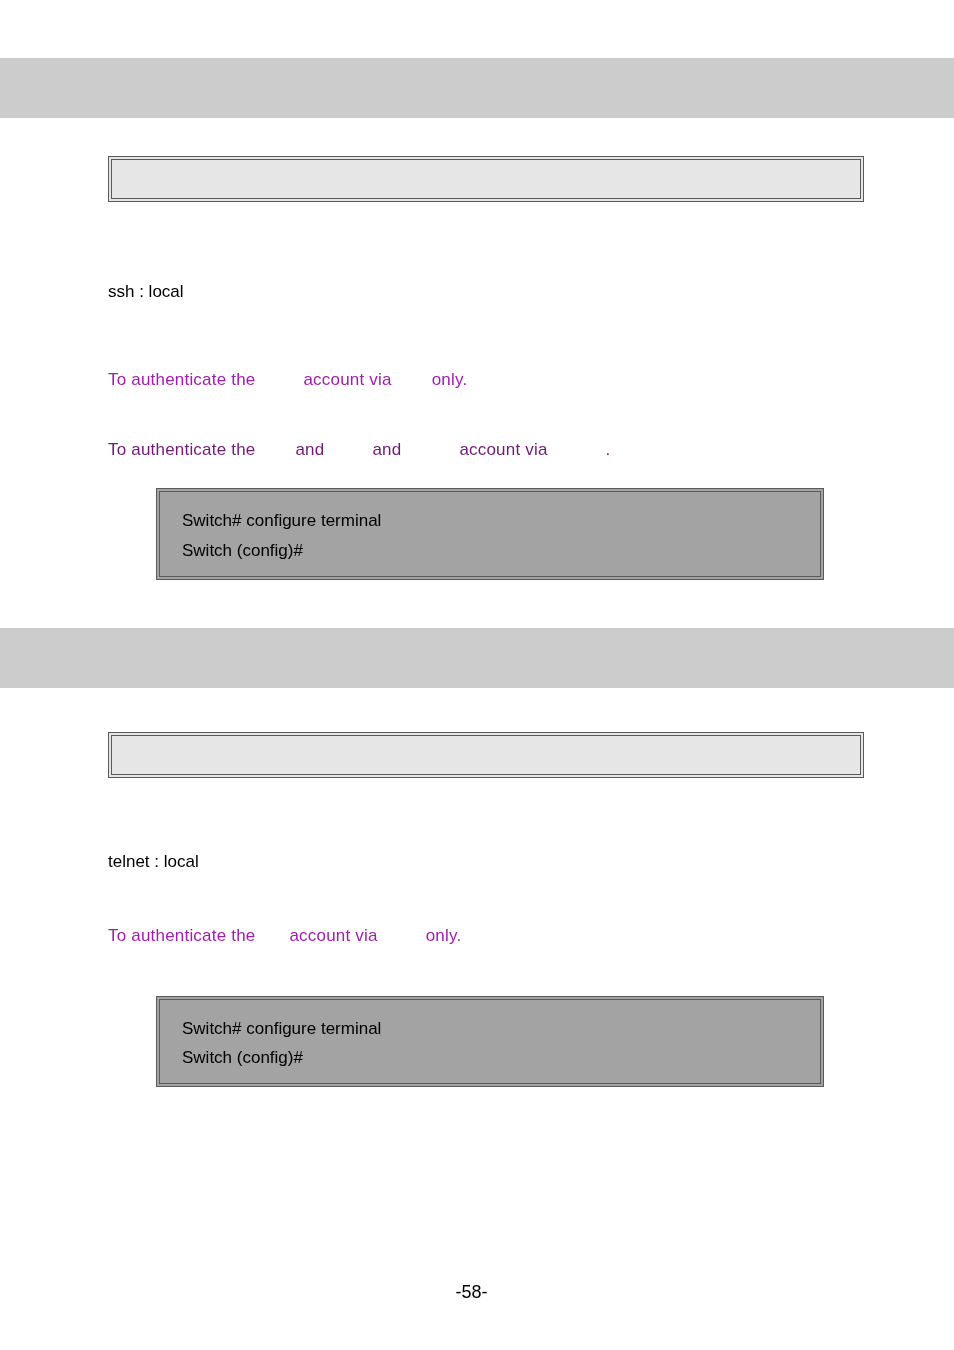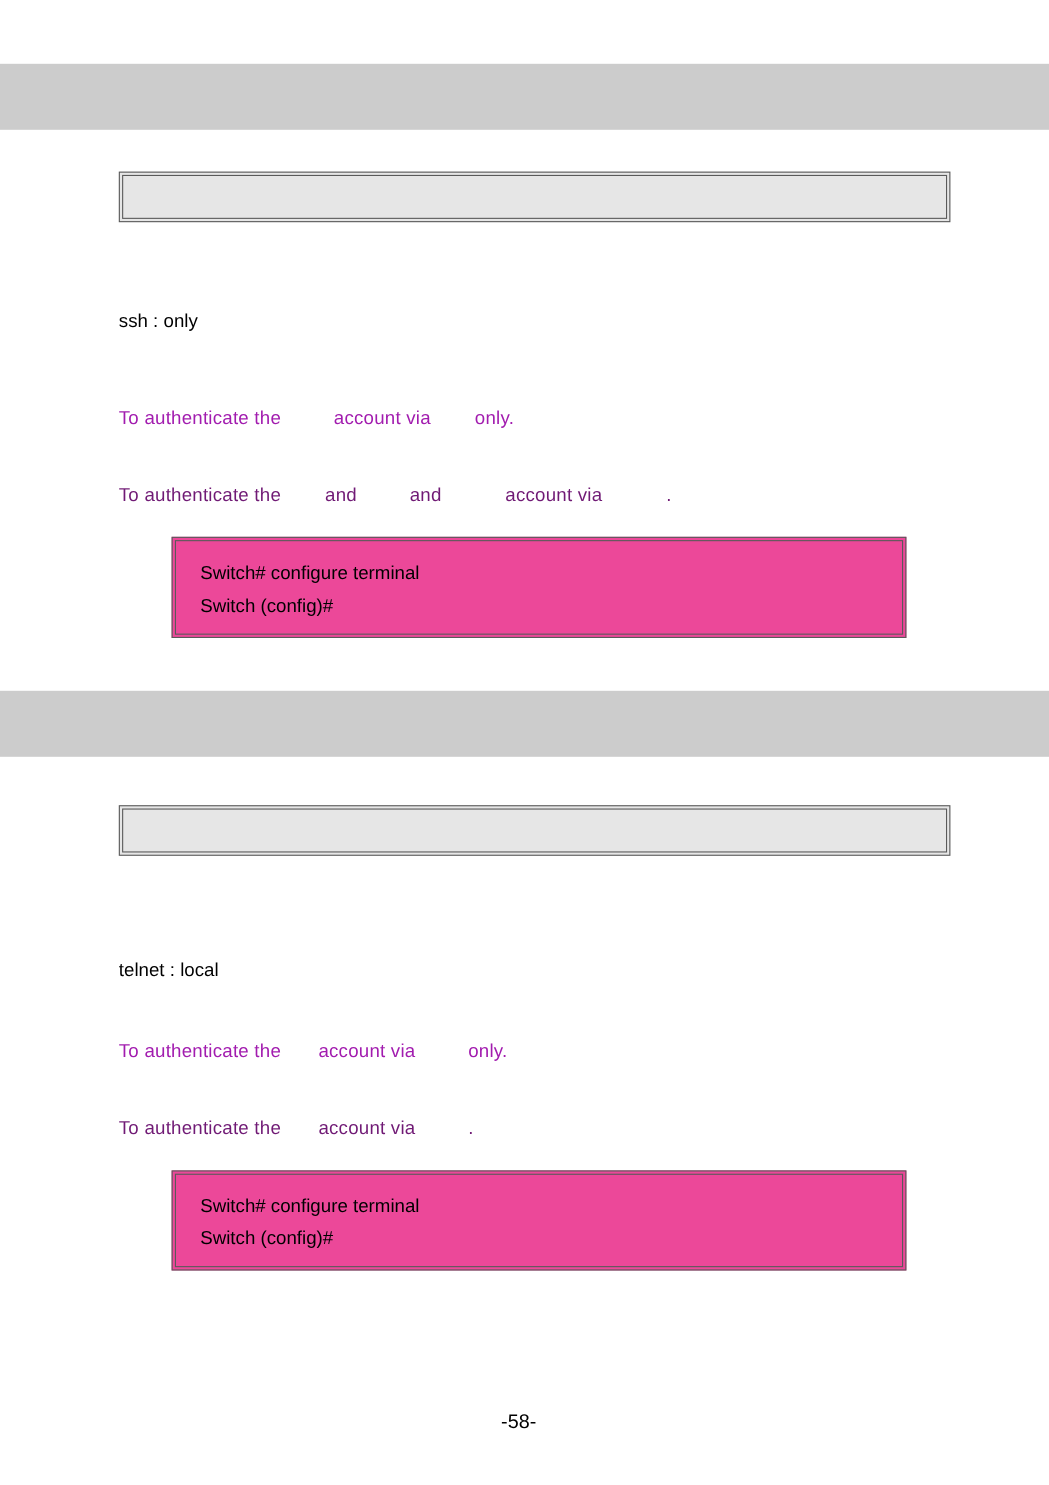--- a/index.html
+++ b/index.html
@@ -33,40 +33,40 @@
     .content-block {
       margin: 0 90px 0 108px;
     }
     .default-line {
       margin-top: 80px;
       margin-bottom: 68px;
       font-size: 17px;
       color: #000;
     }
     .default-line-2 {
-      margin-top: 94px;
+      margin-top: 74px;
       margin-bottom: 54px;
       font-size: 17px;
       color: #000;
     }
     .text-line {
       font-size: 17px;
       color: #a21caf;
       margin-bottom: 50px;
       letter-spacing: 0.2px;
     }
     .text-line-last {
       font-size: 17px;
       color: #701a75;
       margin-bottom: 28px;
       letter-spacing: 0.2px;
     }
     .example-box {
       margin: 0 40px 0 48px;
-      background: #ec4899;
+      background: #a3a3a3;
       border: 4px double #5a5a5a;
       padding: 14px 22px 10px 22px;
     }
     .example-line {
       font-size: 17px;
       color: #000;
       line-height: 1.75;
     }
     .page-number {
       position: absolute;
@@ -88,21 +88,21 @@
 <body>
 
 <div class="page-content">
   <div class="top-spacer"></div>
 
   <div class="section-header"></div>
 
   <div class="syntax-box"></div>
 
   <div class="content-block">
-    <div class="default-line">ssh : only</div>
+    <div class="default-line">ssh : local</div>
 
     <div class="text-line">
       <span>To authenticate the</span><span class="ws-big"></span><span>account via</span><span class="ws-med"></span><span>only.</span>
     </div>
 
     <div class="text-line-last">
       <span>To authenticate the</span><span class="ws-med"></span><span>and</span><span class="ws-big"></span><span>and</span><span class="ws-xl"></span><span>account via</span><span class="ws-xl"></span><span>.</span>
     </div>
 
     <div class="example-box">
@@ -119,23 +119,20 @@
 
   <div class="syntax-box"></div>
 
   <div class="content-block">
     <div class="default-line-2">telnet : local</div>
 
     <div class="text-line">
       <span>To authenticate the</span><span class="ws-sm"></span><span>account via</span><span class="ws-big"></span><span>only.</span>
     </div>
 
-    <div class="text-line-last">
-      <span>To authenticate the</span><span class="ws-sm"></span><span>account via</span><span class="ws-big"></span><span>.</span>
-    </div>
 
     <div class="example-box">
       <div class="example-line">Switch# configure terminal</div>
       <div class="example-line">Switch (config)#</div>
     </div>
   </div>
 
   <div class="page-number">-58-</div>
 </div>
 

